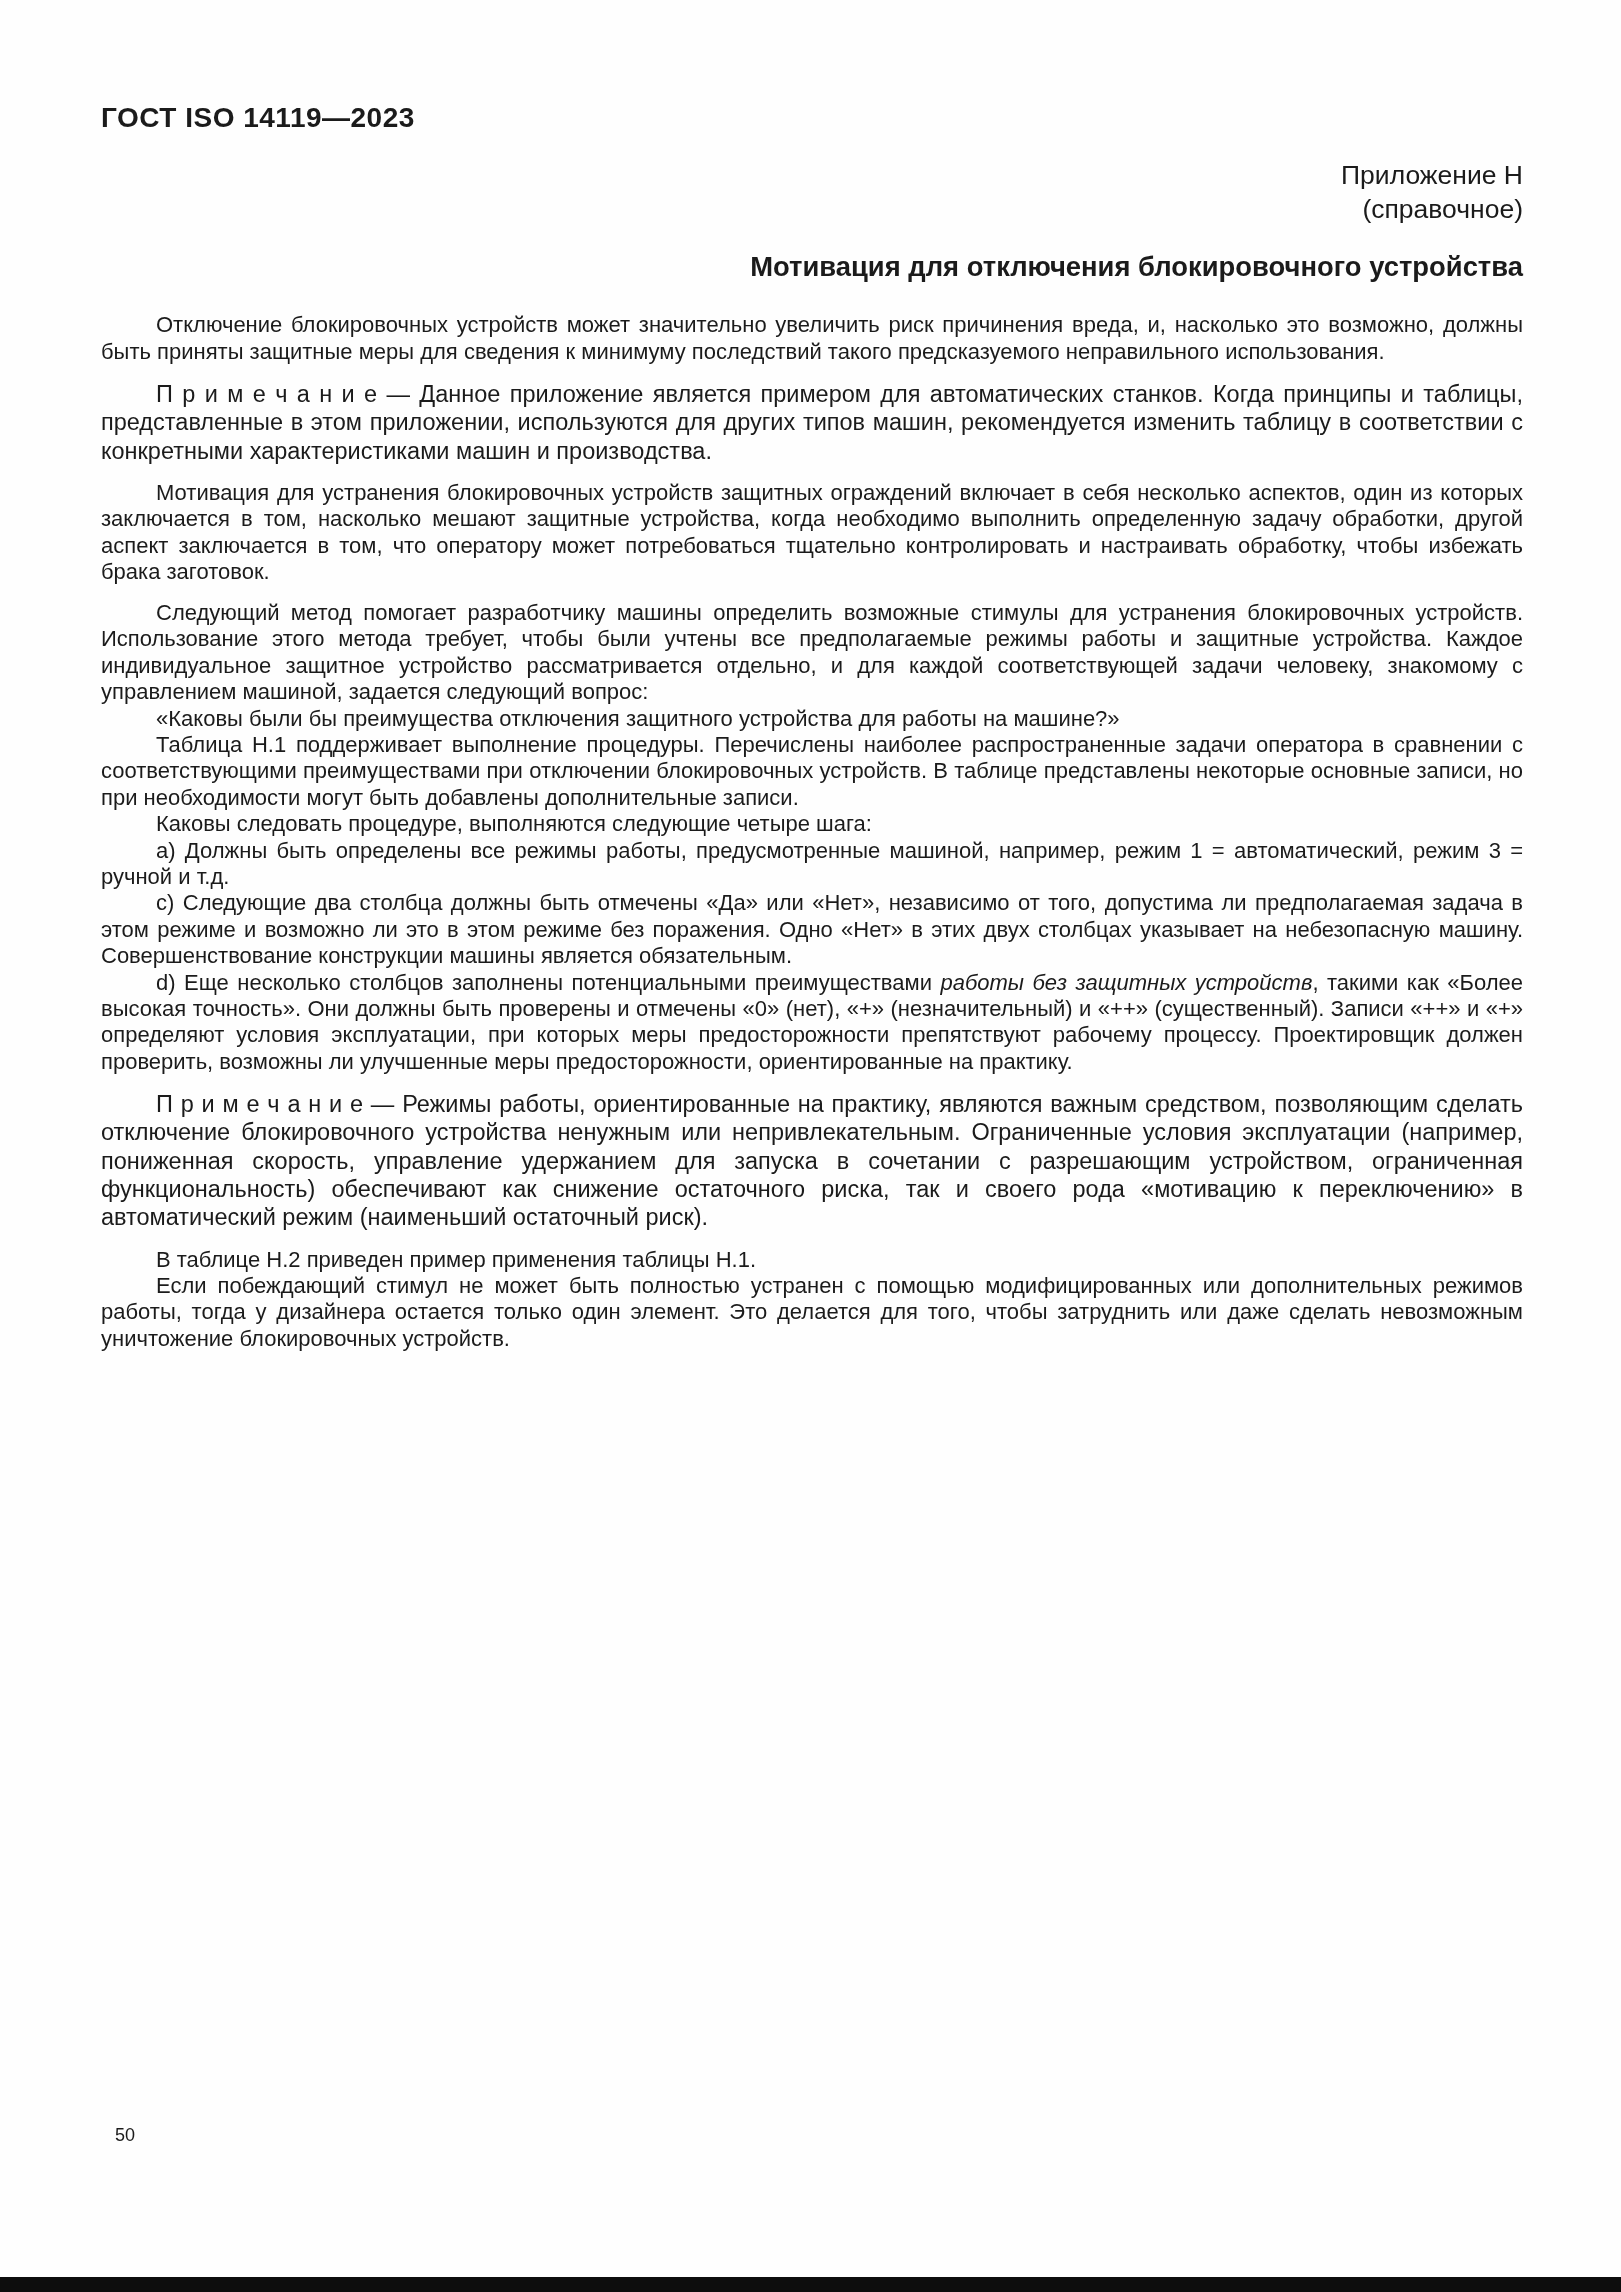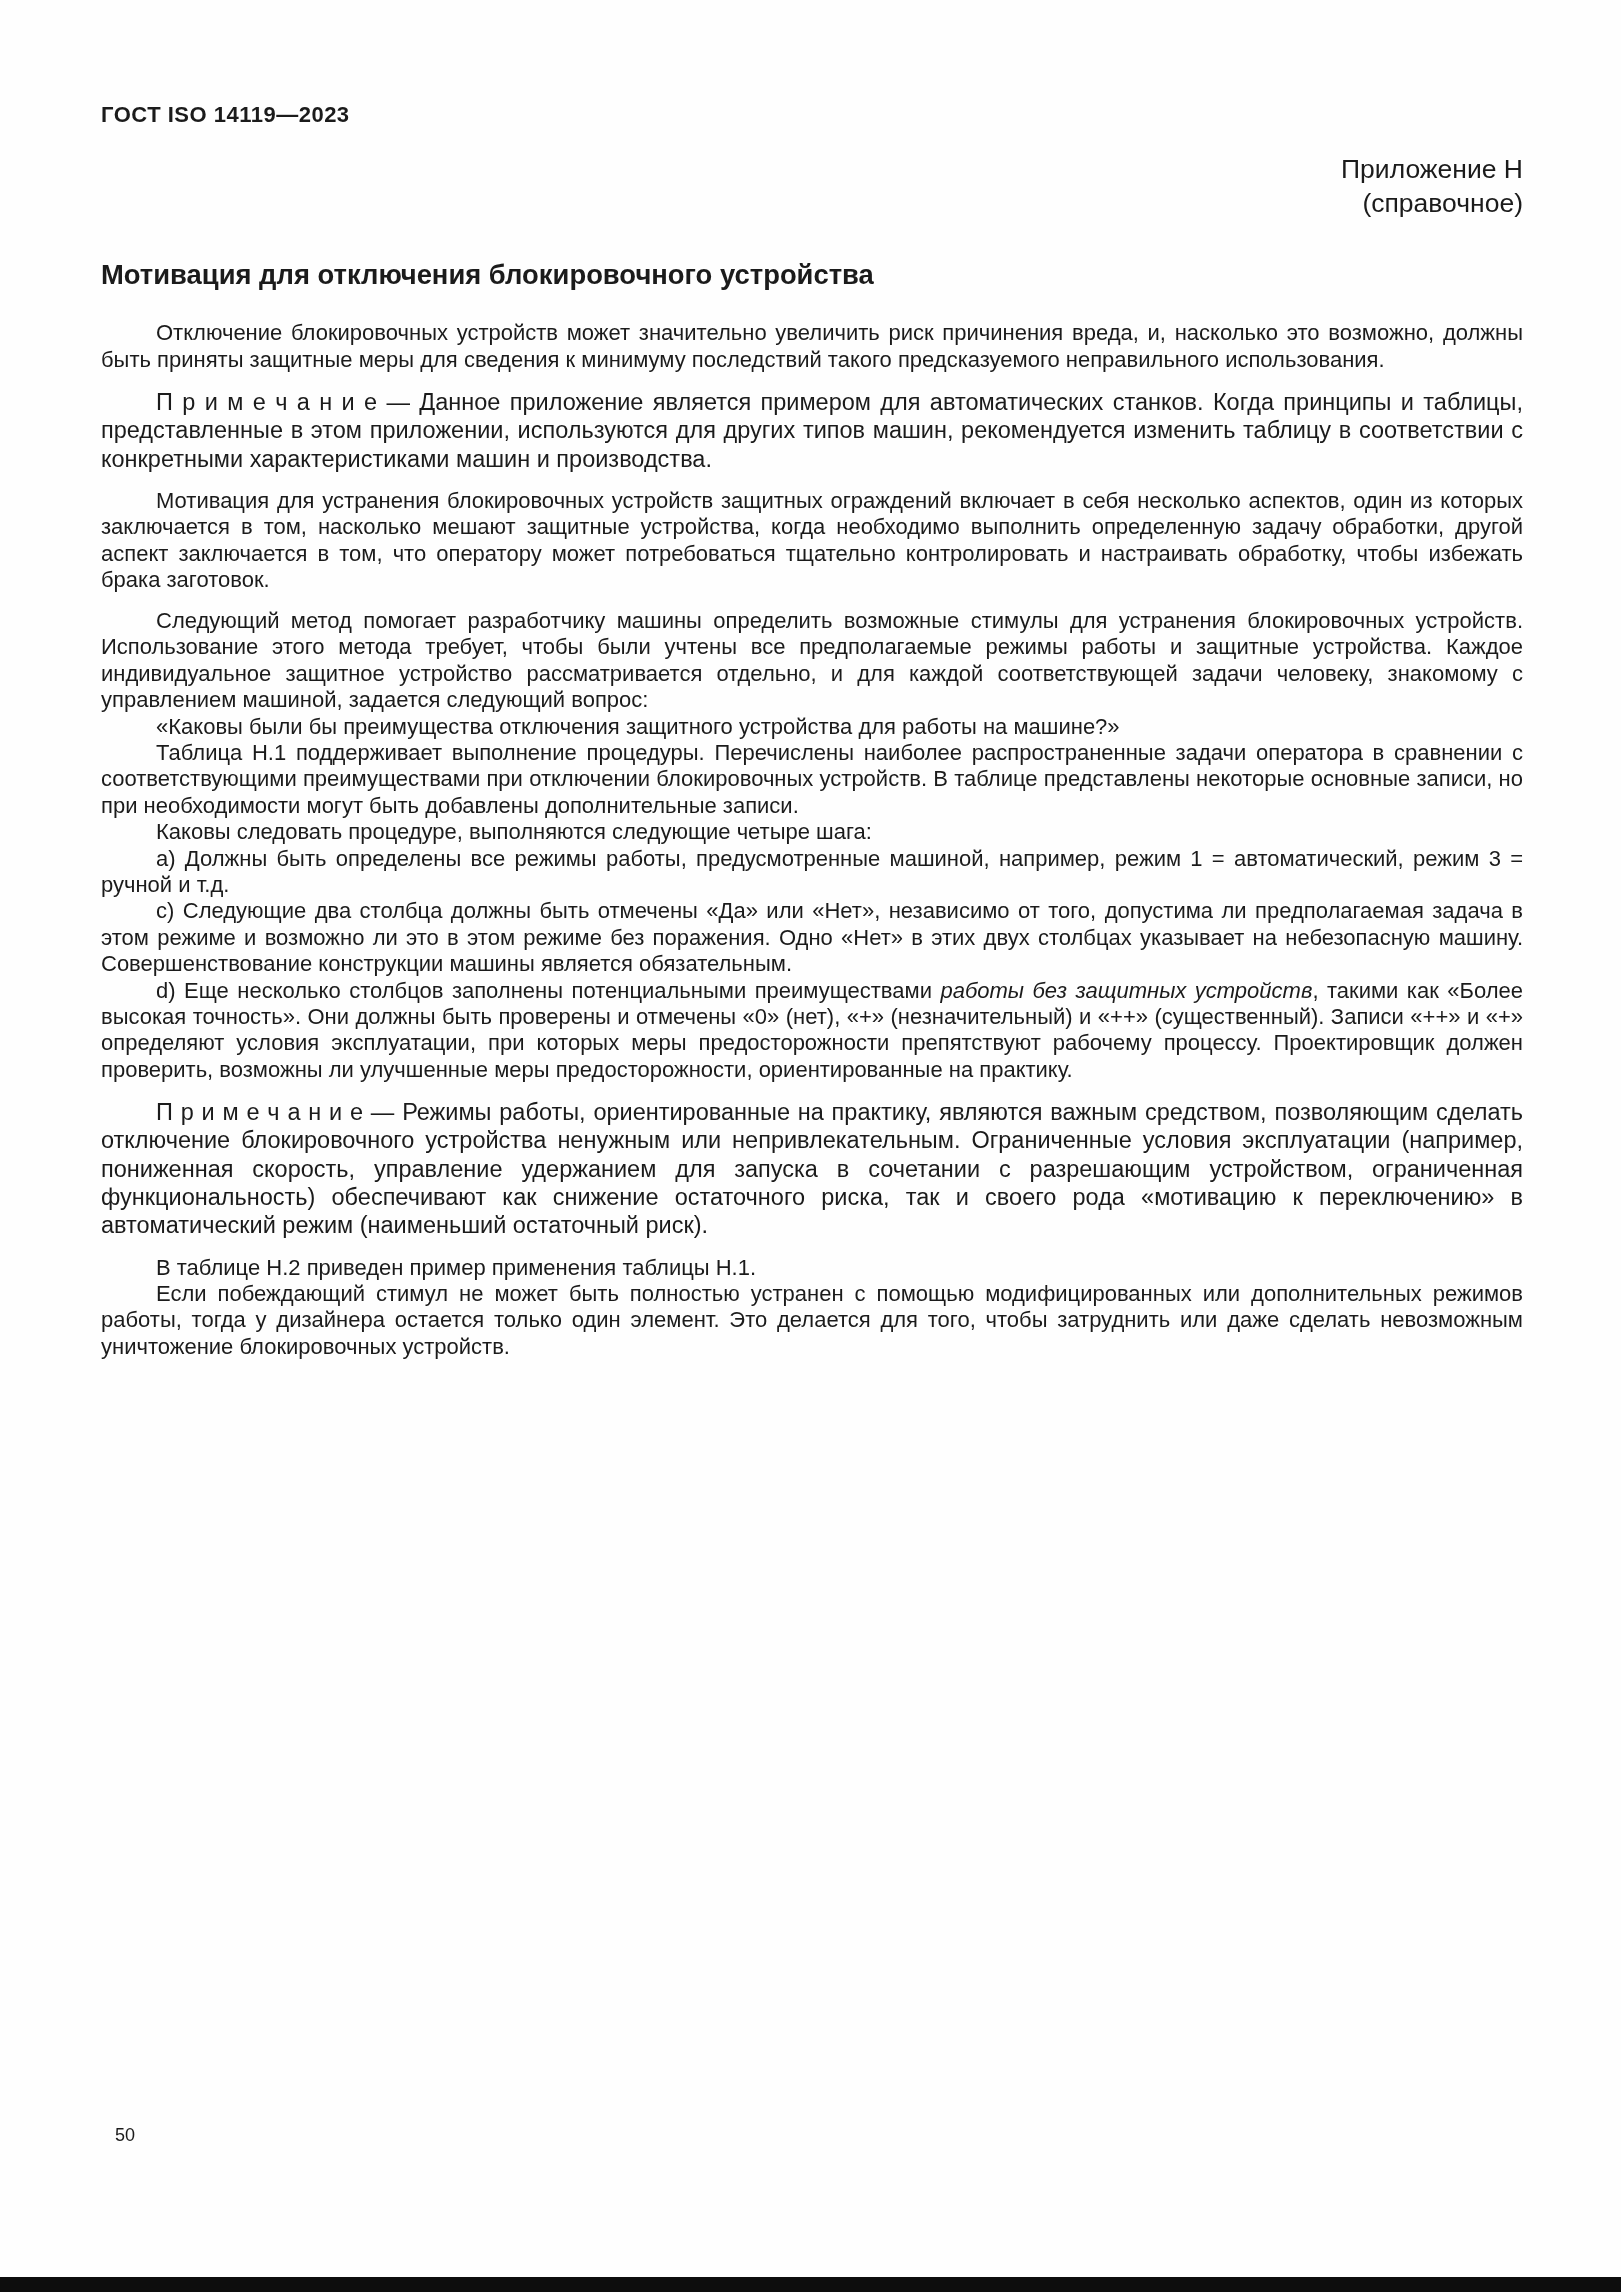--- a/index.html
+++ b/index.html
@@ -13,35 +13,35 @@
     height: 2293px;
     margin: 0 auto;
     background: #fefefe;
     box-sizing: border-box;
     padding: 102px 98px 0 101px;
     font-family: "Liberation Sans", "DejaVu Sans", sans-serif;
     color: #1b1b1b;
     overflow: hidden;
   }
   .doc-header {
-    font-size: 22px;
+    font-size: 28px;
     font-weight: bold;
     text-align: left;
     letter-spacing: 0.5px;
   }
   .appendix-block {
     margin-top: 23.5px;
     text-align: right;
     font-size: 26.5px;
     font-weight: normal;
     line-height: 1.3;
   }
   .section-title {
-    margin: 39px 0 0 0;
-    text-align: left;
+    margin: 25px 0 0 0;
+    text-align: right;
     font-size: 27.4px;
     font-weight: bold;
   }
   .content {
     margin-top: 29px;
   }
   .content p {
     margin: 0;
     text-align: justify;
     text-indent: 55px;

